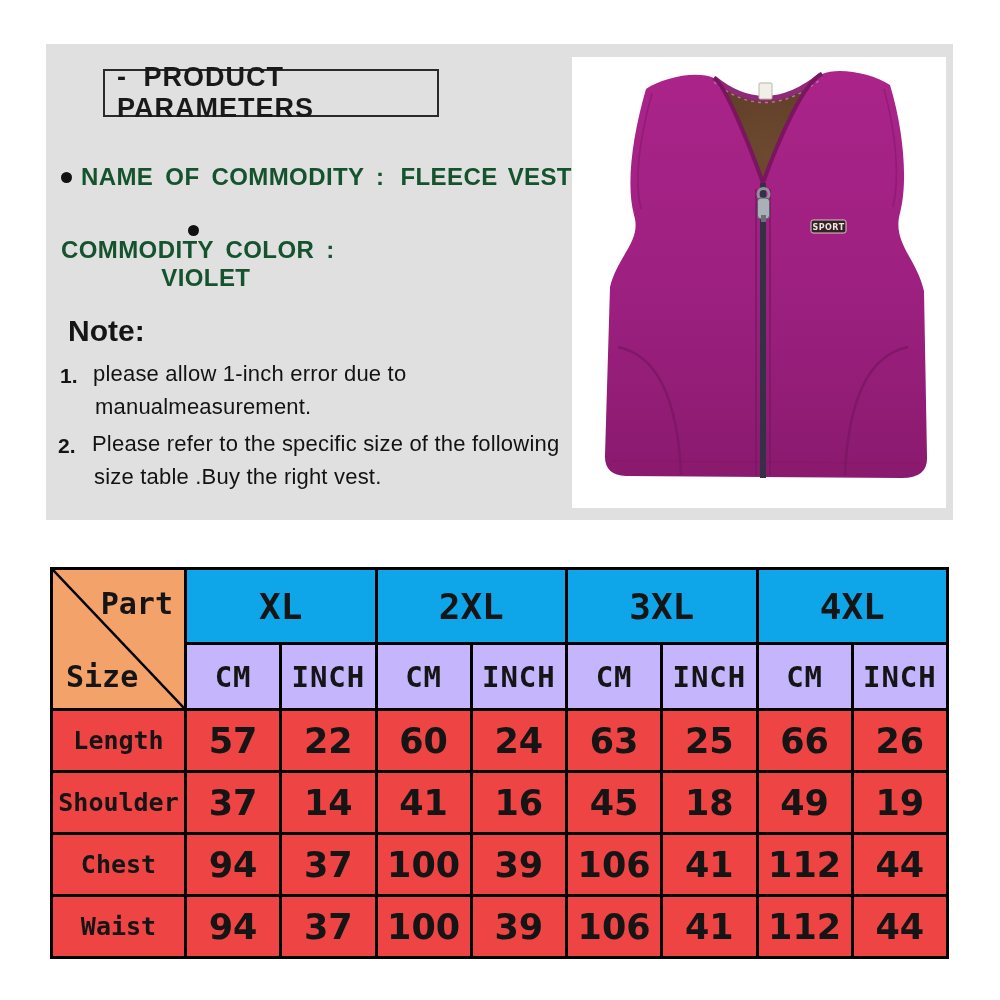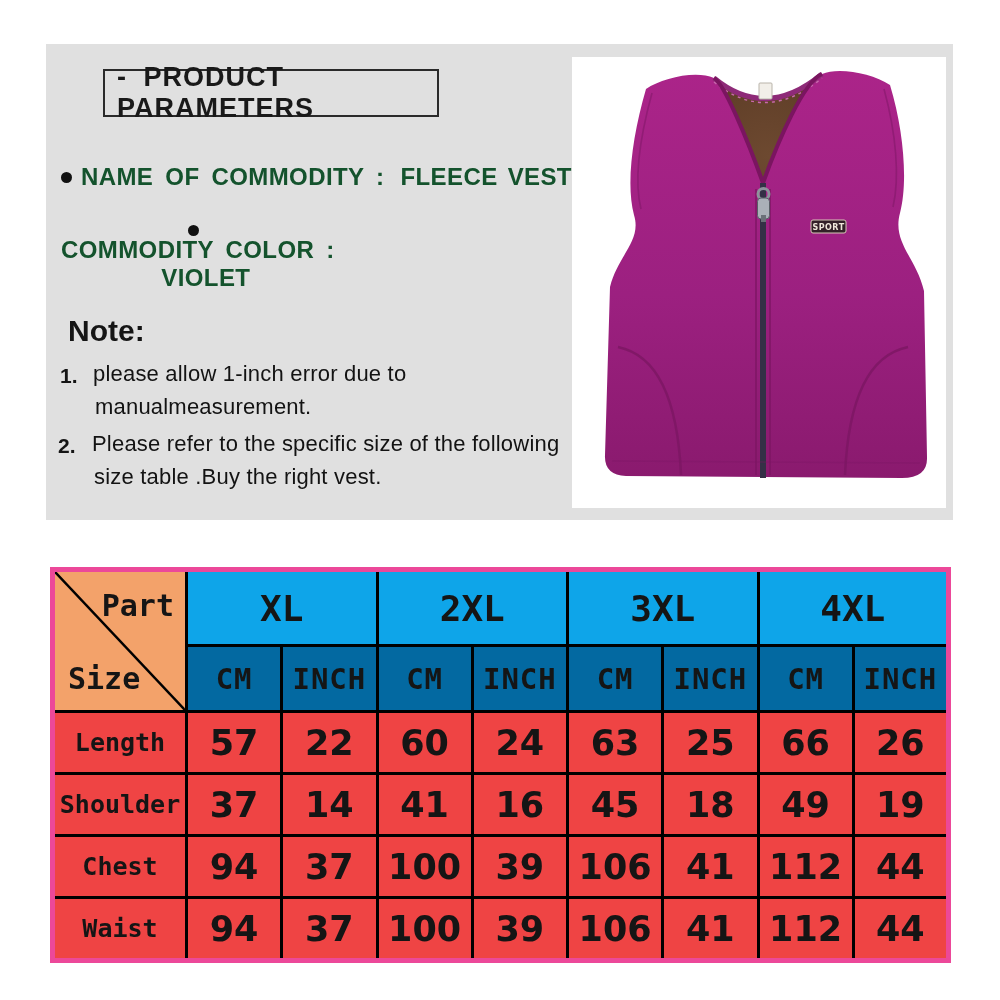--- a/index.html
+++ b/index.html
@@ -27,25 +27,25 @@
   .n1a{left:93px;top:361px;}
   .n1b{left:95px;top:394px;}
   .n2num{left:58px;top:434px;}
   .n2a{left:92px;top:431px;}
   .n2b{left:94px;top:464px;}
 
   .card{position:absolute;left:572px;top:57px;width:374px;height:451px;background:#ffffff;}
   .card svg{display:block;}
 
   table.size-table{position:absolute;left:50px;top:567px;border-collapse:collapse;table-layout:fixed;
-                   border:5px solid #ec4899;}
+                   border:1px solid #ec4899;}
   table.size-table td{border:3px solid #000;text-align:center;vertical-align:middle;padding:0;
                       overflow:hidden;}
   .row-sizes td{height:72px;background:#0ea5e9;font:700 36px "DejaVu Sans Mono",monospace;}
-  .row-units td{height:63px;background:#0369a1;font:700 29px "DejaVu Sans Mono",monospace;letter-spacing:1px;}
+  .row-units td{height:63px;background:#c4b5fd;font:700 29px "DejaVu Sans Mono",monospace;letter-spacing:1px;}
   .row-data td{height:59px;background:#ef4444;}
   td.part-cell{font:700 25px "DejaVu Sans Mono",monospace;letter-spacing:0;}
   td.val-cell{font:600 35px "DejaVu Sans",sans-serif;}
   td.corner-cell{position:relative;background:#f3a26a;padding:0;}
   .corner-part{position:absolute;top:16px;right:11px;font:700 30px "DejaVu Sans Mono",monospace;}
   .corner-size{position:absolute;bottom:14px;left:13px;font:700 30px "DejaVu Sans Mono",monospace;}
   .corner-cell svg{position:absolute;left:0;top:0;width:100%;height:100%;}
 </style>
 </head>
 <body>

